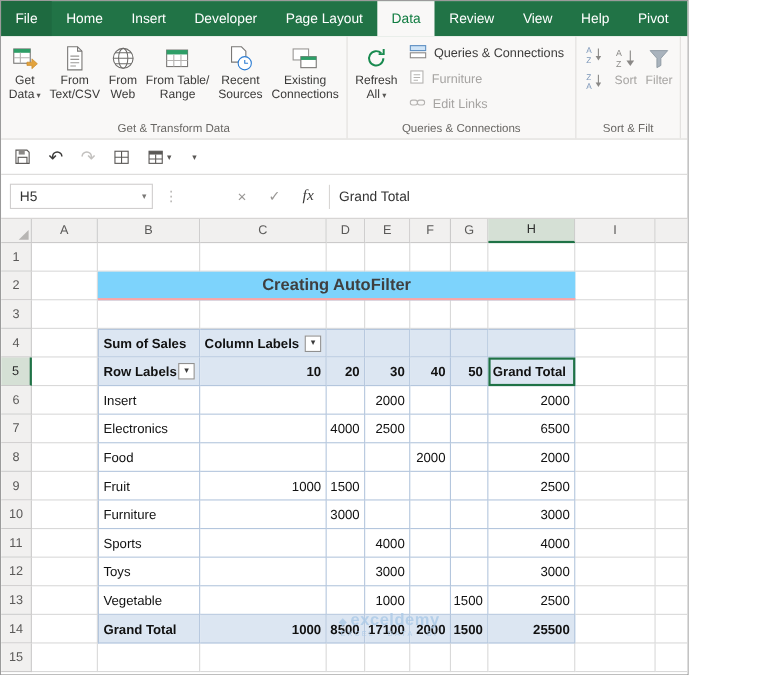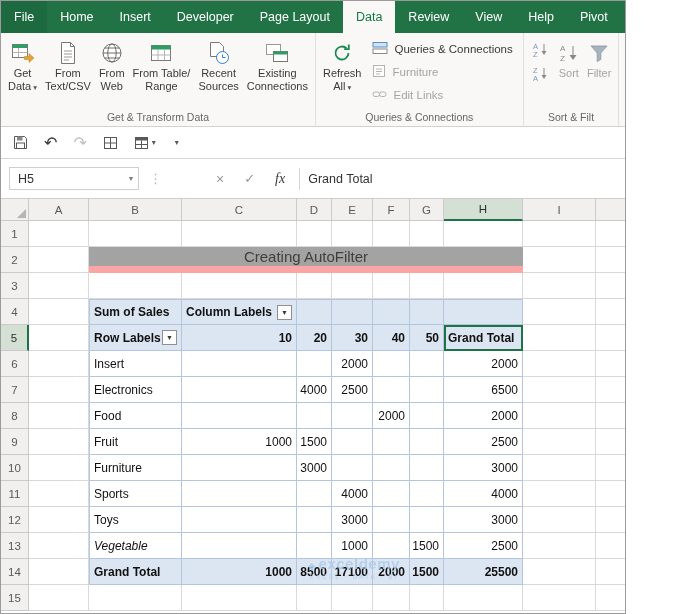--- a/index.html
+++ b/index.html
@@ -68,22 +68,22 @@
   .pv { border-right-color: #b4c6dd; border-bottom-color: #b4c6dd; }
   .pl { border-left: 1px solid #b4c6dd; }
   .pt { border-top: 1px solid #b4c6dd; }
   .h1, .h2, .tot { background: #dce6f2; }
   .b { font-weight: 700; }
   .num { justify-content: flex-end; }
   .selcell { outline: 2px solid #1f7246; outline-offset: -2px; position: relative; z-index: 2; }
   .ddbtn { margin-left: auto; width: 15px; height: 15px; background: #fff; border: 1px solid #909090;
     display: flex; align-items: center; justify-content: center; font-size: 7px; color: #3a3a3a; flex: none; }
   .cl { overflow: hidden; white-space: nowrap; }
-  .title-cell { grid-column: 3 / 10; grid-row: 3; background: #a3a3a3; border-bottom: 7px solid #fca5a5;
-    display: flex; align-items: center; justify-content: center; font-size: 15px; font-weight: 400;
+  .title-cell { grid-column: 3 / 10; grid-row: 3; background: #7dd3fc; border-bottom: 2px solid #fca5a5;
+    display: flex; align-items: center; justify-content: center; font-size: 15px; font-weight: 700;
     color: #3f3f3f; position: relative; z-index: 1; }
   .watermark { position: absolute; left: 253px; top: 356px; width: 200px; text-align: center;
     z-index: 5; pointer-events: none; color: #aecbe8; opacity: .85; }
   .wm-brand { font-size: 15px; font-weight: 700; letter-spacing: .5px; }
   .wm-diamond { font-size: 9px; margin-right: 3px; }
   .wm-tag { font-size: 6.5px; letter-spacing: 2px; margin-top: 1px; }
 </style>
 </head>
 <body>
 
@@ -487,21 +487,21 @@
         <div class="cell pv num" style="grid-area: 13 / 4;"></div>
         <div class="cell pv num" style="grid-area: 13 / 5;"></div>
         <div class="cell pv num" style="grid-area: 13 / 6;">3000</div>
         <div class="cell pv num" style="grid-area: 13 / 7;"></div>
         <div class="cell pv num" style="grid-area: 13 / 8;"></div>
         <div class="cell pv num" style="grid-area: 13 / 9;">3000</div>
         <div class="cell" style="grid-area: 13 / 10;"></div>
         <div class="cell" style="grid-area: 13 / 11;"></div>
         <div class="cell" style="grid-area: 13 / 12;"></div>
         <div class="cell" style="grid-area: 14 / 2;"></div>
-        <div class="cell pv pl" style="grid-area: 14 / 3; font-style: italic;">Vegetable</div>
+        <div class="cell pv pl" style="grid-area: 14 / 3;">Vegetable</div>
         <div class="cell pv num" style="grid-area: 14 / 4;"></div>
         <div class="cell pv num" style="grid-area: 14 / 5;"></div>
         <div class="cell pv num" style="grid-area: 14 / 6;">1000</div>
         <div class="cell pv num" style="grid-area: 14 / 7;"></div>
         <div class="cell pv num" style="grid-area: 14 / 8;">1500</div>
         <div class="cell pv num" style="grid-area: 14 / 9;">2500</div>
         <div class="cell" style="grid-area: 14 / 10;"></div>
         <div class="cell" style="grid-area: 14 / 11;"></div>
         <div class="cell" style="grid-area: 14 / 12;"></div>
         <div class="cell" style="grid-area: 15 / 2;"></div>

